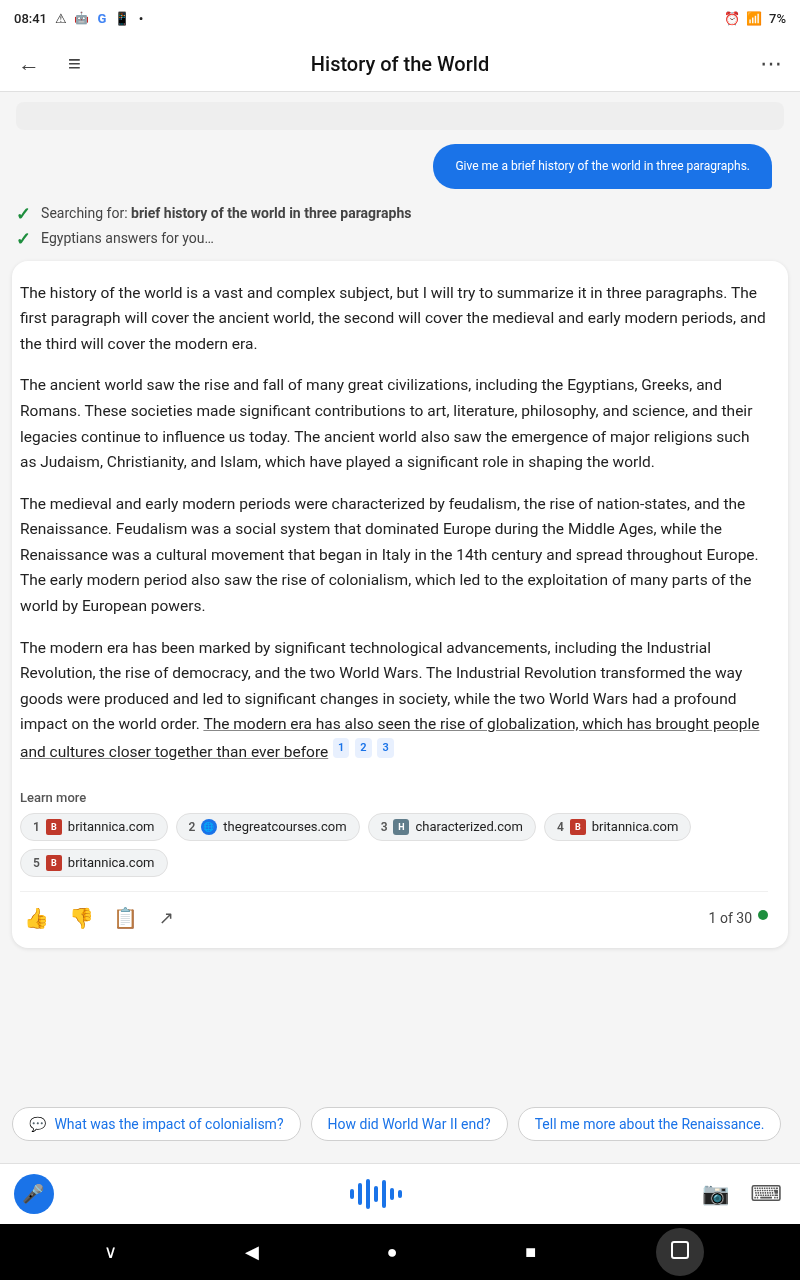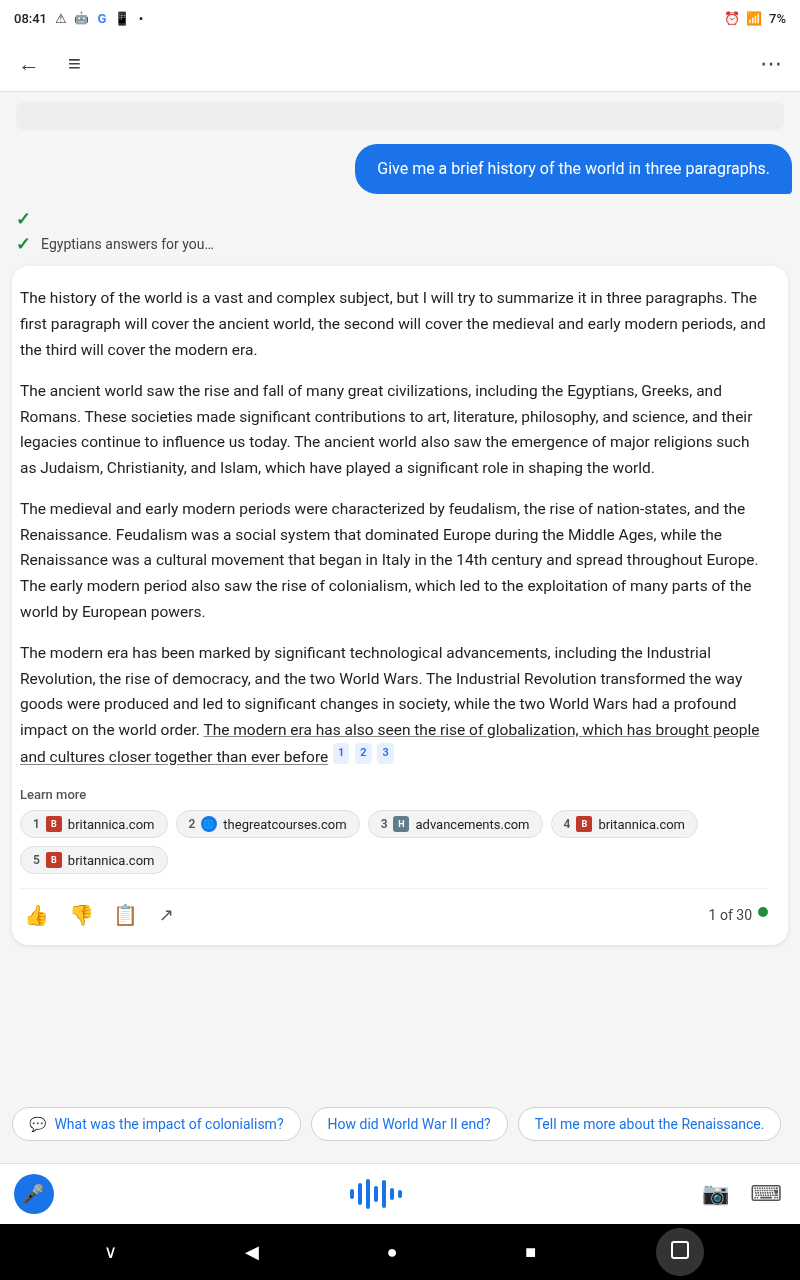--- a/index.html
+++ b/index.html
@@ -82,23 +82,23 @@
       opacity: 0.5;
     }
 
     
     .user-message {
       align-self: flex-end;
       background: #1a73e8;
       color: #fff;
       border-radius: 22px 22px 4px 22px;
       padding: 14px 22px;
-      margin: 10px 8px 6px auto;
+      margin: 10px 28px 6px auto;
       max-width: 75%;
-      font-size: 16px;
+      font-size: 12px;
       line-height: 1.4;
     }
 
     
     .status-lines {
       padding: 8px 16px 4px 16px;
       display: flex;
       flex-direction: column;
       gap: 4px;
     }
@@ -149,21 +149,21 @@
     }
 
     
     .underlined-text {
       text-decoration: underline;
       text-decoration-color: #888;
     }
 
     
     .learn-more {
-      margin-top: 16px;
+      margin-top: 24px;
     }
     .learn-more-label {
       font-size: 13px;
       color: #555;
       margin-bottom: 8px;
       font-weight: 500;
     }
     .source-chips {
       display: flex;
       flex-wrap: wrap;
@@ -358,38 +358,42 @@
 
 <div class="top-nav">
   <div class="nav-left">
     <button class="icon-btn">
       <span>←</span>
     </button>
     <button class="icon-btn">
       <span>≡</span>
     </button>
   </div>
+  <span class="nav-title">History of the World</span>
   <div class="nav-right">
     <button class="icon-btn">
       <span>⋯</span>
     </button>
   </div>
 </div>
 
 <div class="chat-area">
 
   <div class="prev-message-stub"></div>
 
   <div class="user-message">
     <span>Give me a brief history of the world in three paragraphs.</span>
   </div>
 
   <div class="status-lines">
     <div class="status-line">
       <span class="check-icon">✓</span>
+      <span>
+        <span>Searching for: </span><strong>brief history of the world in three paragraphs</strong>
+      </span>
     </div>
     <div class="status-line">
       <span class="check-icon">✓</span>
       <span>Egyptians answers for you…</span>
     </div>
   </div>
 
   <div class="ai-card">
 
     <p>The history of the world is a vast and complex subject, but I will try to summarize it in three paragraphs. The first paragraph will cover the ancient world, the second will cover the medieval and early modern periods, and the third will cover the modern era.</p>
@@ -417,21 +421,21 @@
 
         <div class="source-chip">
           <span class="source-num">2</span>
           <span class="source-icon blue-globe">🌐</span>
           <span>thegreatcourses.com</span>
         </div>
 
         <div class="source-chip">
           <span class="source-num">3</span>
           <span class="source-icon gray-square">H</span>
-          <span>advancements.com</span>
+          <span>characterized.com</span>
         </div>
 
         <div class="source-chip">
           <span class="source-num">4</span>
           <span class="source-icon">B</span>
           <span>britannica.com</span>
         </div>
 
         <div class="source-chip">
           <span class="source-num">5</span>

